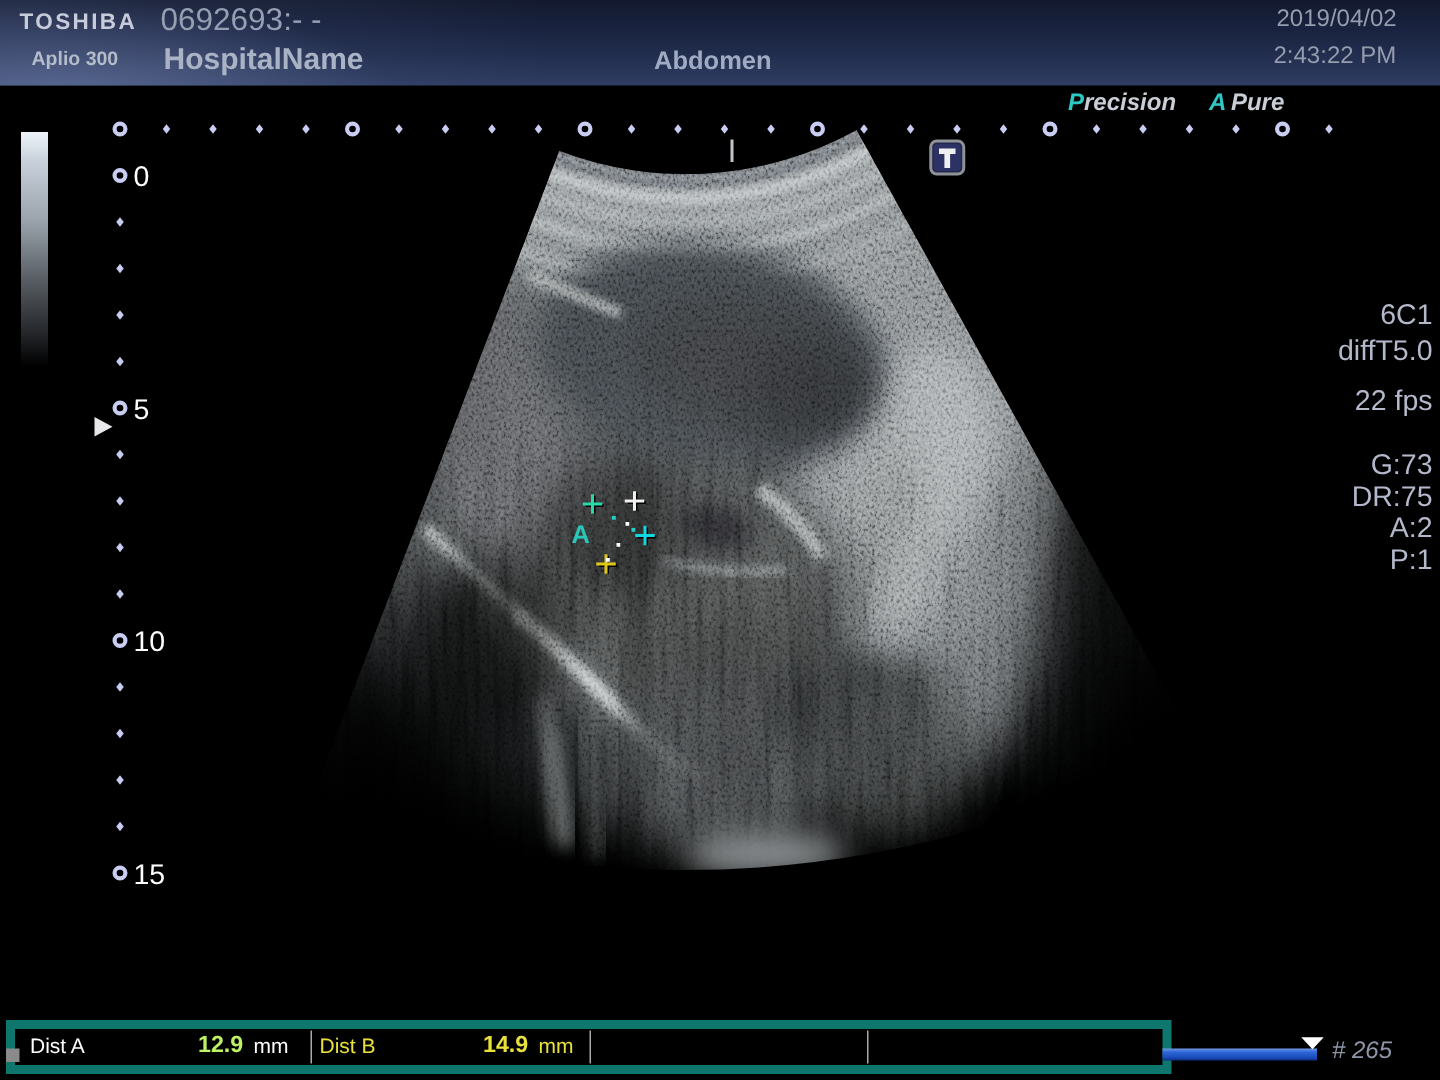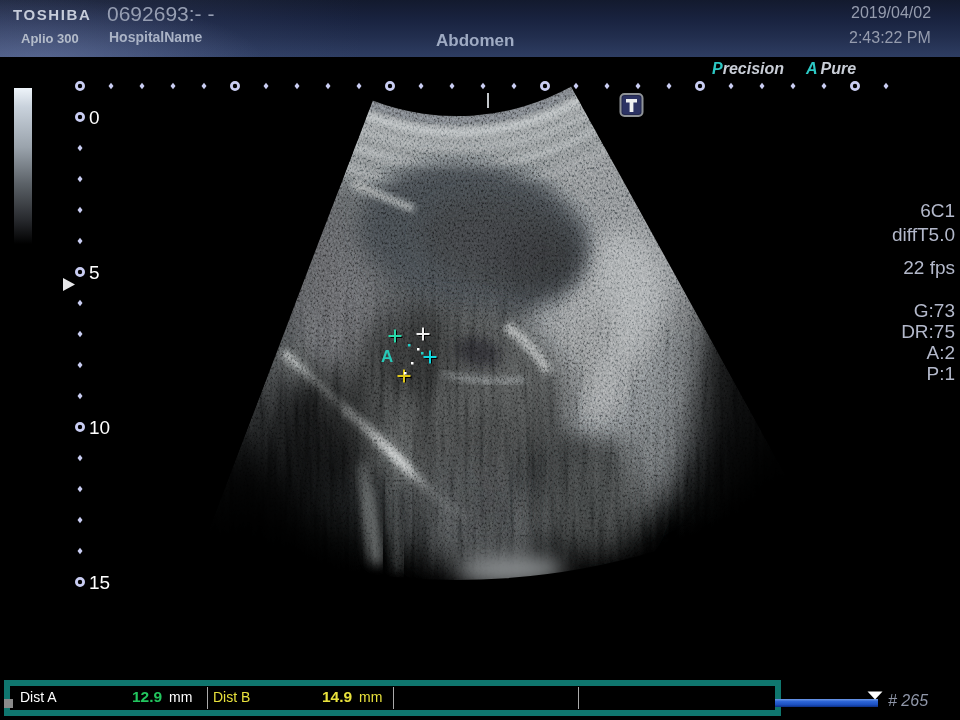--- a/index.html
+++ b/index.html
@@ -6,34 +6,34 @@
   body{font-family:"Liberation Sans", sans-serif;position:relative;}
   #topbar{position:absolute;left:0;top:0;width:960px;height:57px;
     background:linear-gradient(180deg,#131a2e 0%,#192340 35%,#222e4e 65%,#2e3d62 100%);}
   #topbar .shade{position:absolute;left:0;top:0;width:100%;height:100%;
     background:radial-gradient(ellipse 320px 90px at 40px 62px,rgba(125,140,185,.45),rgba(125,140,185,0) 70%),
       linear-gradient(90deg,rgba(100,115,160,.22) 0%,rgba(100,115,160,0) 38%);}
   .tb{position:absolute;color:#b9c0d0;}
   #toshiba{left:13px;top:6px;font-size:15px;font-weight:bold;letter-spacing:1.6px;color:#c6ccda;text-align:center;}
   #aplio{left:21px;top:31px;font-size:13px;font-weight:bold;color:#b4bcca;}
   #pid{left:107px;top:2px;font-size:21px;color:#969eb2;}
-  #hosp{left:109px;top:29px;font-size:14px;font-weight:bold;color:#aab3c6;}
+  #hosp{left:109px;top:29px;font-size:20px;font-weight:bold;color:#aab3c6;}
   #abdo{left:436px;top:31px;font-size:17px;font-weight:bold;color:#9fabc3;}
   #date{left:851px;top:4px;font-size:16px;color:#959cae;text-align:right;}
   #time{left:849px;top:29px;font-size:16px;color:#959cae;}
   #prec{position:absolute;left:712px;top:60px;font-size:16px;font-weight:bold;font-style:italic;color:#c8cdd6;}
   #prec .cy{color:#2cc8c4;}
   #prec .sp{display:inline-block;width:22px;}
   #graybar{position:absolute;left:14px;top:88px;width:18px;height:156px;
     background:linear-gradient(180deg,#eef4fa 0%,#c9d2dc 12%,#9aa3ac 38%,#5a6066 62%,#26282c 85%,#000 100%);}
   .rt{position:absolute;right:5px;color:#b3b8ca;font-size:19px;white-space:nowrap;margin-top:35px;}
   #meas{position:absolute;left:4px;top:680px;width:765px;height:24px;border:6px solid #0f766e;background:#000;}
   .sep{position:absolute;top:1px;height:22px;width:1px;background:#aaa;}
   .mlab{position:absolute;top:3px;font-size:14px;color:#fff;}
-  .mval{position:absolute;top:2px;font-size:15.5px;font-weight:bold;color:#22c55e;}
+  .mval{position:absolute;top:2px;font-size:15.5px;font-weight:bold;color:#bef264;}
   .yel{color:#e8e13c !important;}
   #cornersq{position:absolute;left:4px;top:699px;width:9px;height:9px;background:#8a8a8a;}
   #pbar{position:absolute;left:775px;top:699px;width:103px;height:8px;
     background:linear-gradient(180deg,#6f9ae6 0%,#2e66d8 30%,#1c50c0 70%,#0c2f86 100%);}
   #num265{position:absolute;left:888px;top:692px;font-size:16px;color:#8f96a8;font-style:italic;}
 </style>
 </head>
 <body>
 <svg width="960" height="720" style="position:absolute;left:0;top:0">
   <defs>

